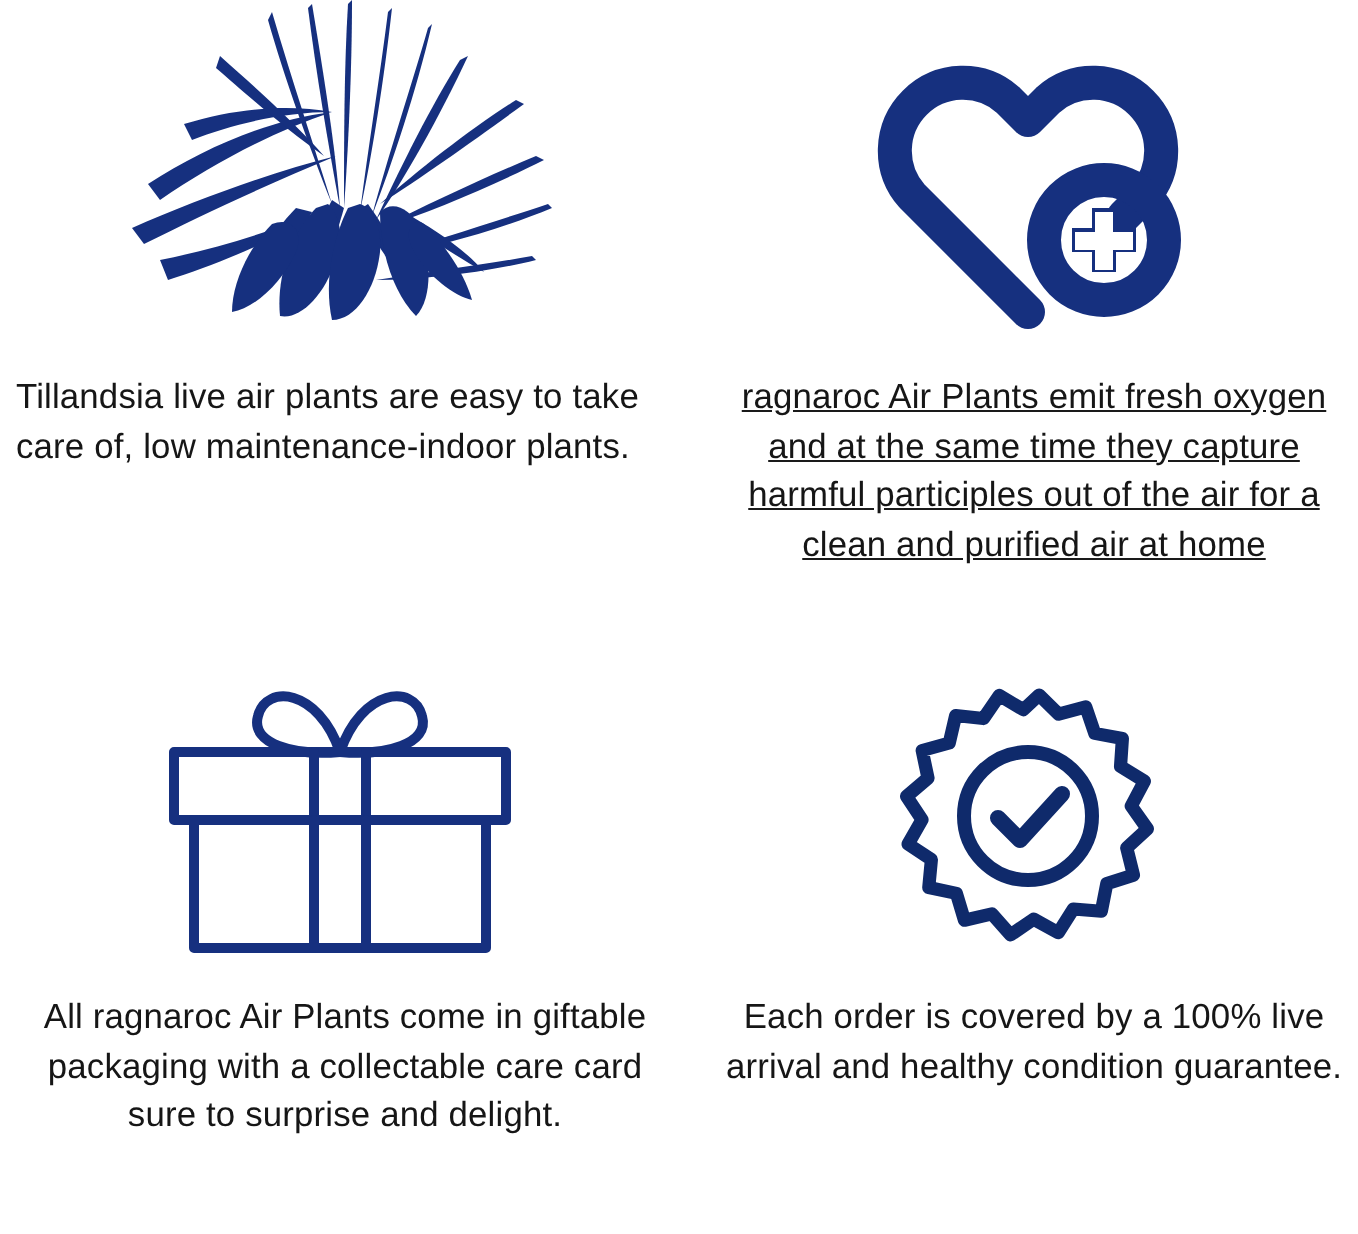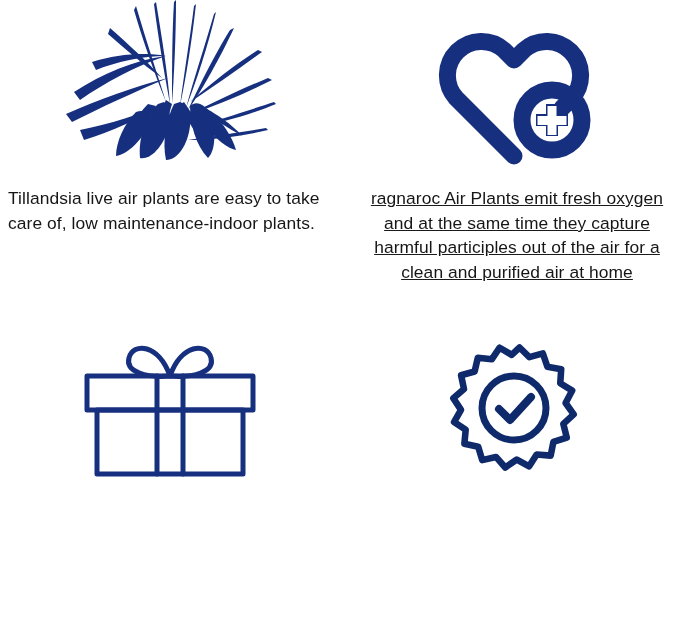--- a/index.html
+++ b/index.html
@@ -157,20 +157,21 @@
           <rect x="22" y="72" width="146" height="64"></rect>
 
           <line x1="82" y1="38" x2="82" y2="72"></line>
           <line x1="108" y1="38" x2="108" y2="72"></line>
 
           <line x1="82" y1="72" x2="82" y2="136"></line>
           <line x1="108" y1="72" x2="108" y2="136"></line>
         </g>
       </svg>
     </div>
+    <p class="feature-text text-center">All ragnaroc Air Plants come in giftable packaging with a collectable care card sure to surprise and delight.</p>
   </div>
 
   <div class="feature-cell cell-guarantee">
     <div class="icon-wrap">
       <svg width="140" height="140" viewBox="0 0 140 140" aria-hidden="true">
         <g fill="none" stroke="#0f2a6b" stroke-width="7" stroke-linejoin="round" stroke-linecap="round">
 
           <path d="M70 6
                    L80.4 16.2 L94.8 12.3 L99.6 26.4 L114.3 29.1
                    L113.3 44.0 L126.0 51.8 L119.0 65.0 L127.6 77.2
@@ -180,15 +181,16 @@
                    L12.7 93.5 L0.3 85.3 L7.7 72.3 L-0.5 59.9
                    L10.9 50.2 L7.8 35.5 L22.2 31.5 L25.6 16.9
                    L40.4 18.5 L48.8 6.2 L61.6 13.8 Z" transform="translate(6,2) scale(0.94) translate(4,2)"></path>
 
           <circle cx="70" cy="70" r="32"></circle>
 
           <path d="M55 71 L66 82 L87 59" stroke-width="8"></path>
         </g>
       </svg>
     </div>
+    <p class="feature-text text-center">Each order is covered by a 100% live arrival and healthy condition guarantee.</p>
   </div>
 
 </div>
 
 </body></html>

